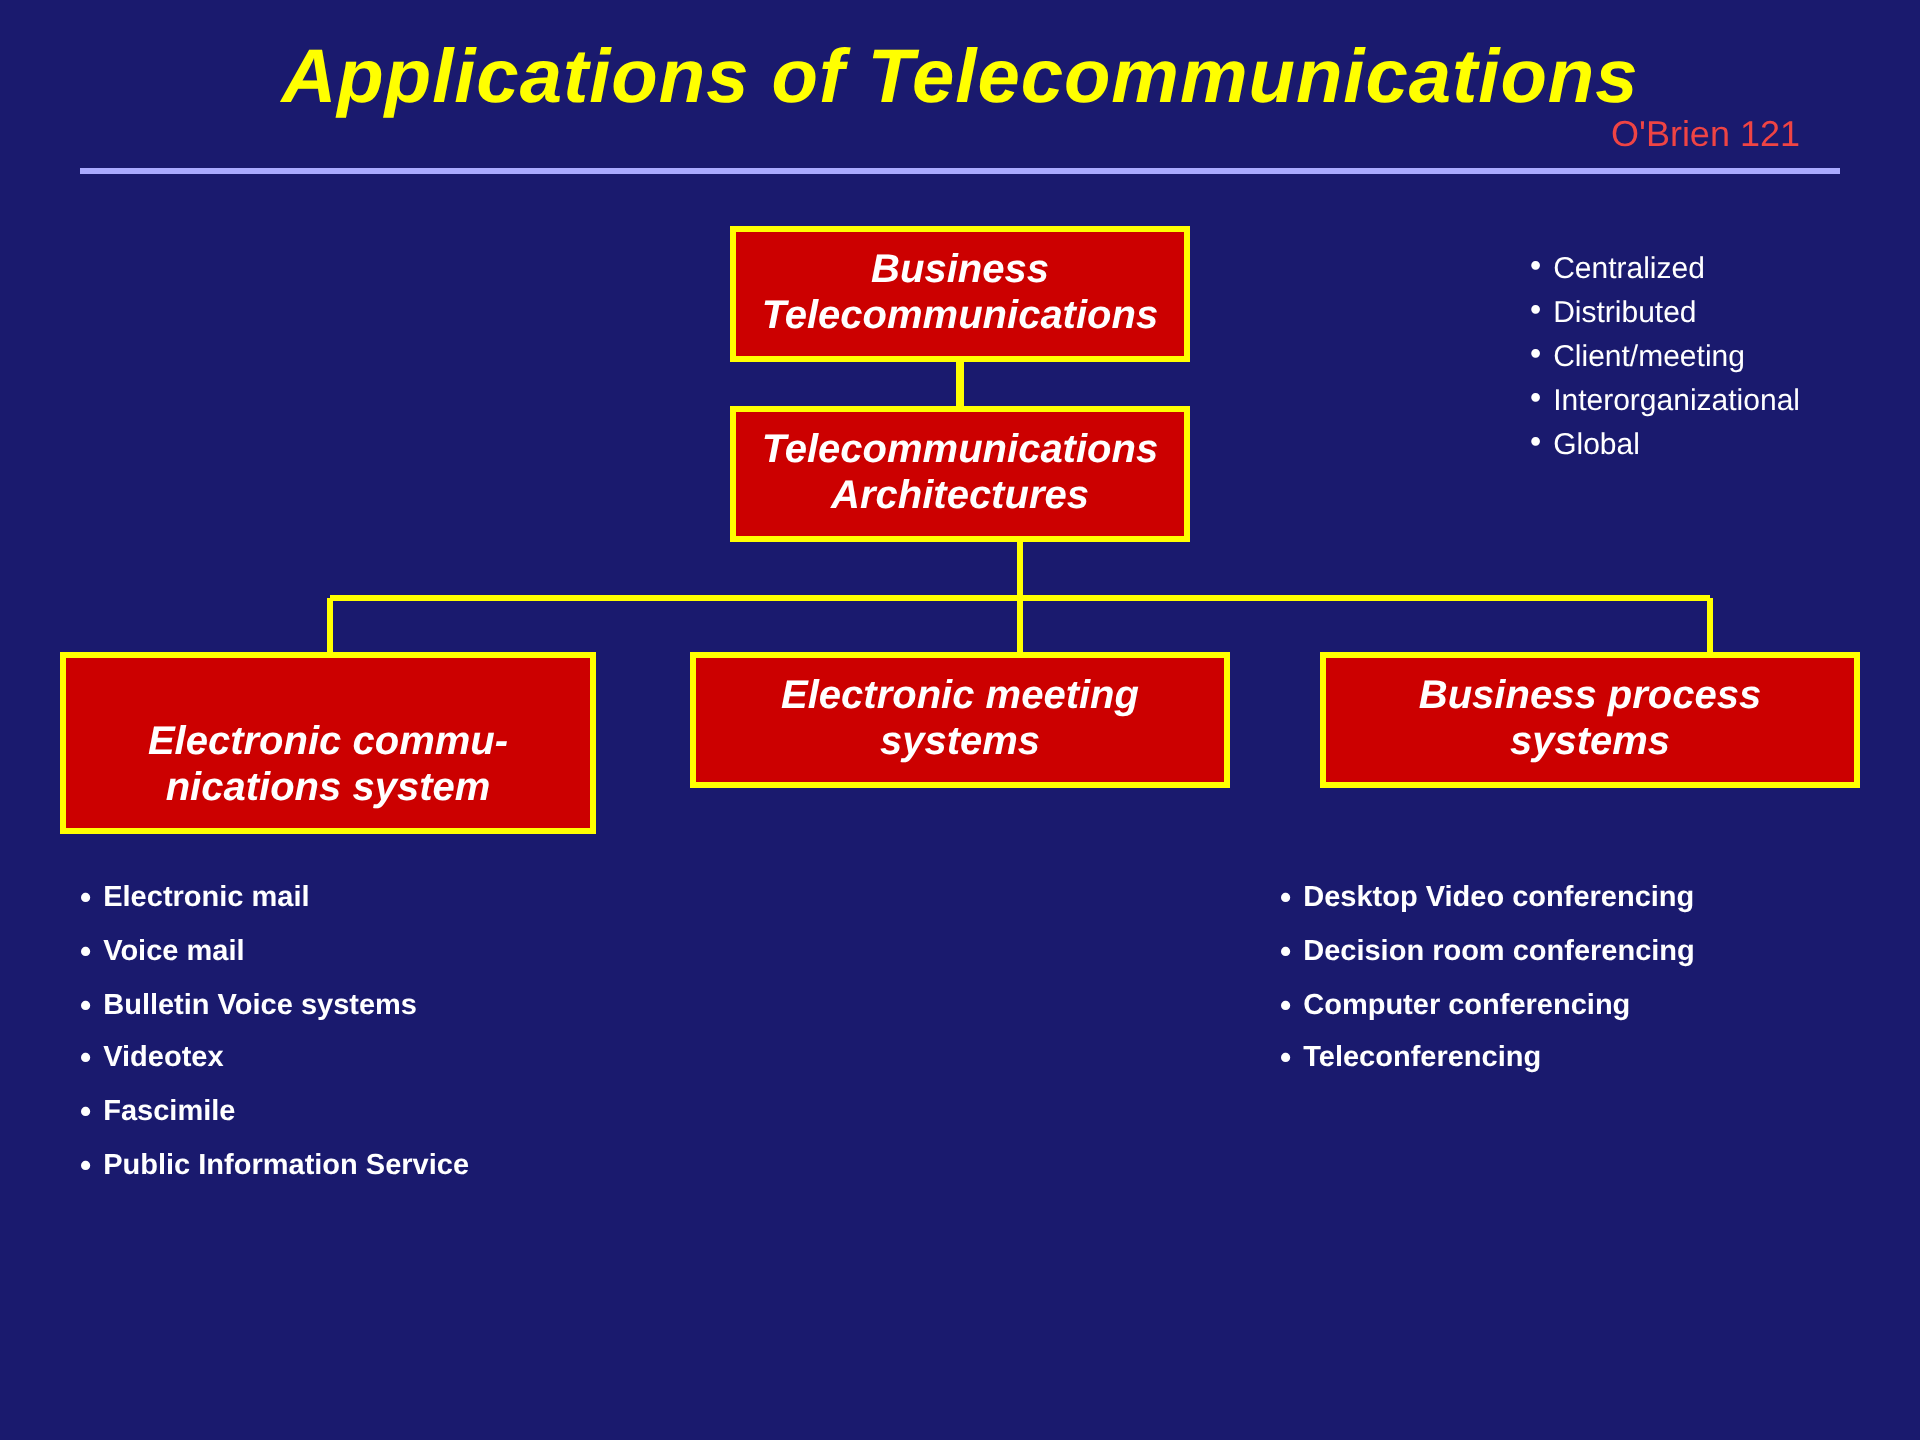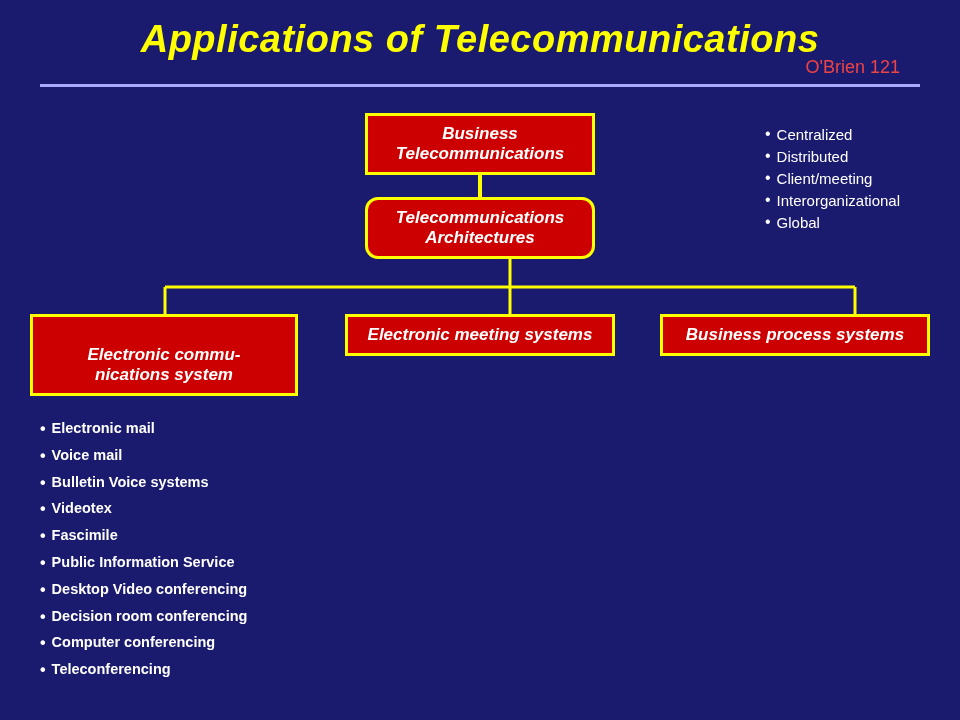--- a/index.html
+++ b/index.html
@@ -46,32 +46,31 @@
     }
 
     .box {
       border: 3px solid #ffff00;
       background: #cc0000;
       color: white;
       font-weight: bold;
       font-style: italic;
       text-align: center;
       padding: 8px 12px;
-      font-size: 17px;
+      font-size: 20px;
       width: 230px;
       cursor: default;
     }
 
     .box-business-telecom {
       margin-top: 10px;
     }
 
     .box-telecom-arch {
       margin-top: 0;
-      border-radius: 13px;
     }
 
     
     .connector-top {
       width: 4px;
       height: 22px;
       background: #ffff00;
       margin: 0 auto;
     }
 
@@ -109,21 +108,20 @@
       width: 270px;
     }
 
     
     .three-lists-row {
       display: flex;
       justify-content: space-between;
       width: 100%;
       margin-top: 20px;
       padding: 0 10px;
-      flex-direction: column;
     }
 
     .bullet-list {
       width: 280px;
       color: white;
       font-size: 14.5px;
       list-style: none;
     }
     .bullet-list li {
       padding: 3px 0;

